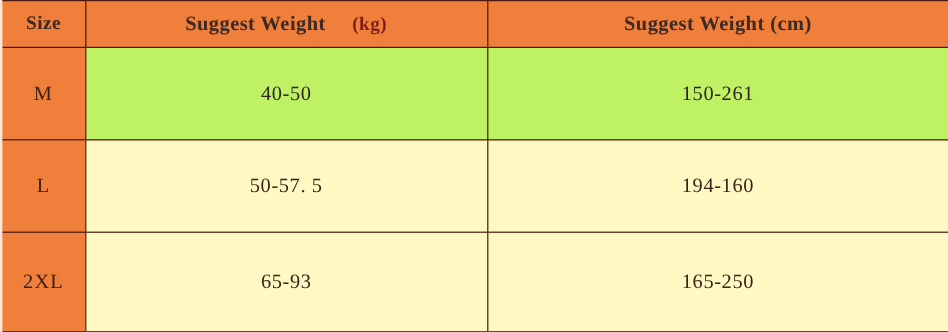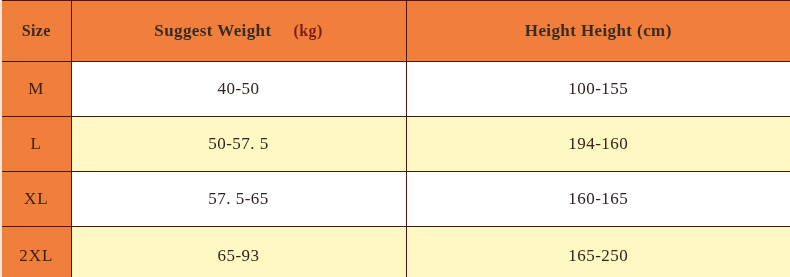--- a/index.html
+++ b/index.html
@@ -35,21 +35,21 @@
     padding: 0;
     line-height: 1.2;
   }
 
   
   .size-chart {
     border-left: 2px solid #f7e6d8;
     border-right: 2px solid #7d1a12;
   }
 
-  thead tr { height: 61px; }
+  thead tr { height: 39px; }
   tbody tr { height: 55px; }
   tbody tr:last-child { height: 59px; }
 
   .hdr {
     background: #ef7f3a;
     font-weight: bold;
     font-size: 17px;
     color: #3b2a26;
     letter-spacing: 0.4px;
   }
@@ -62,21 +62,21 @@
   }
 
   .size-cell {
     background: #ef7f3a;
     color: #3b2119;
     font-size: 17px;
     letter-spacing: 1px;
   }
 
   .row-light td.data-cell {
-    background: #ffffff;
+    background: #bef264;
     color: #2f2220;
   }
   .row-dark td.data-cell {
     background: #fef9c3;
     color: #3b2119;
   }
 
   .data-cell {
     font-size: 17px;
     letter-spacing: 0.5px;
@@ -93,39 +93,34 @@
   </colgroup>
   <thead>
     <tr>
       <th class="hdr hdr-size">
         <span>Size</span>
       </th>
       <th class="hdr">
         <span>Suggest Weight</span><span class="unit">(kg)</span>
       </th>
       <th class="hdr">
-        <span>Height Height (cm)</span>
+        <span>Suggest Weight (cm)</span>
       </th>
     </tr>
   </thead>
   <tbody>
     <tr class="row-light">
       <td class="size-cell">M</td>
       <td class="data-cell">40-50</td>
-      <td class="data-cell">100-155</td>
+      <td class="data-cell">150-261</td>
     </tr>
     <tr class="row-dark">
       <td class="size-cell">L</td>
       <td class="data-cell">50-57. 5</td>
       <td class="data-cell">194-160</td>
-    </tr>
-    <tr class="row-light">
-      <td class="size-cell">XL</td>
-      <td class="data-cell">57. 5-65</td>
-      <td class="data-cell">160-165</td>
     </tr>
     <tr class="row-dark">
       <td class="size-cell">2XL</td>
       <td class="data-cell">65-93</td>
       <td class="data-cell">165-250</td>
     </tr>
   </tbody>
 </table>
 
 </body></html>

